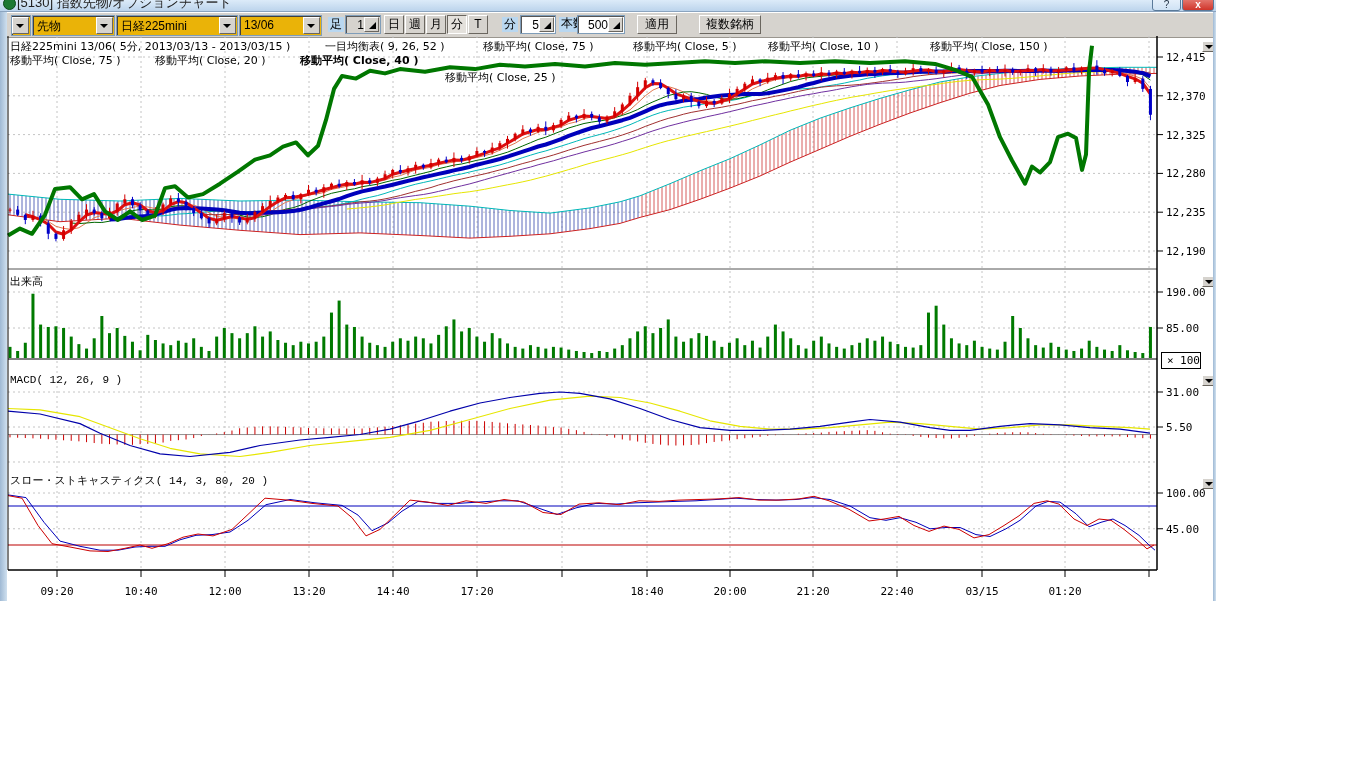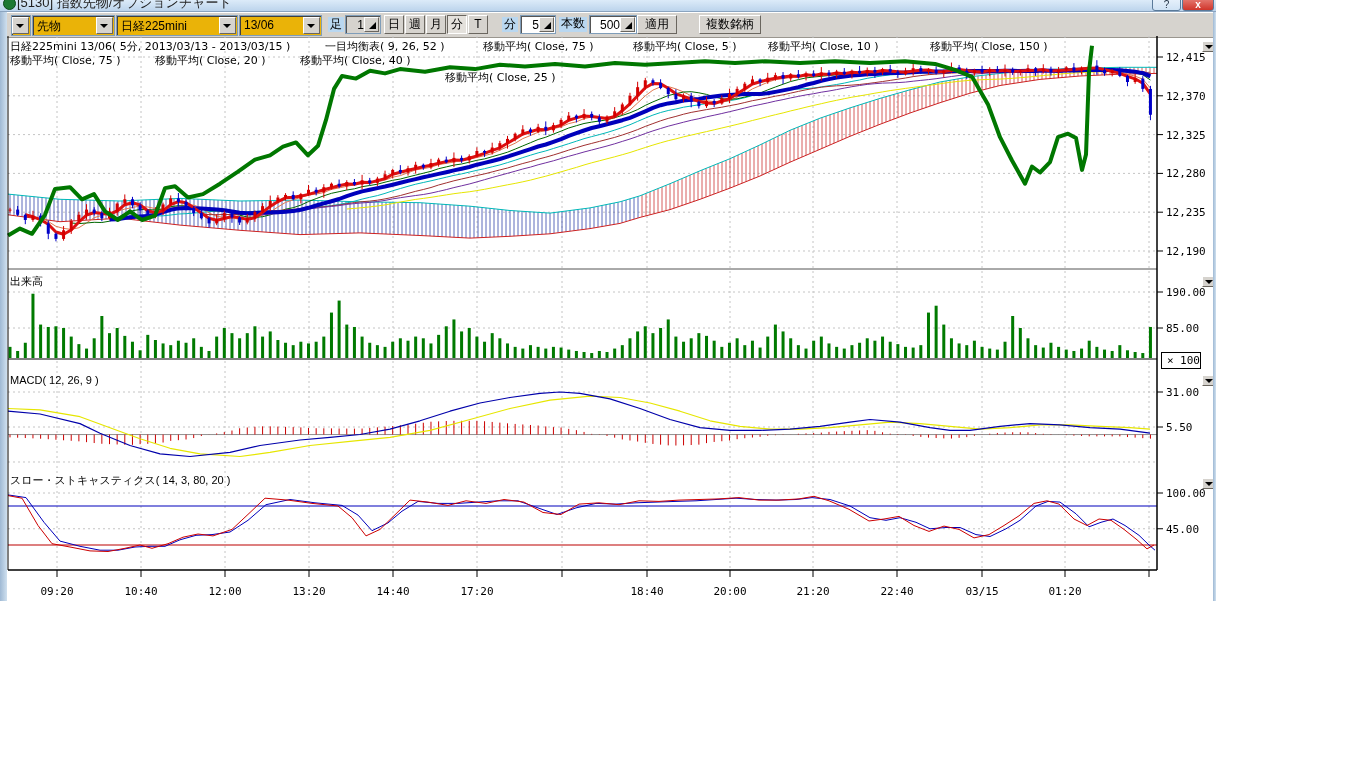--- a/index.html
+++ b/index.html
@@ -39,21 +39,21 @@
   .spin{position:absolute;top:2px;height:19px;background:#fff;border:1px solid #7f9db9;
     box-shadow:inset 1px 1px 0 #555;box-sizing:border-box;}
   .spin.dis{background:#d6d3ce;}
   .spin .sv{position:absolute;right:16px;top:2px;font-size:12px;}
   .spin .sbtn{position:absolute;right:1px;top:1px;bottom:1px;width:13px;background:#d6d3ce;
     border:1px solid;border-color:#fff #6a665f #6a665f #fff;}
   .spin .sbtn i{position:absolute;right:2px;bottom:2px;width:0;height:0;display:block;
     border-left:7px solid transparent;border-bottom:7px solid #000;}
   
   .legend-item{position:absolute;font-size:11px;color:#000;white-space:nowrap;font-family:"DejaVu Sans","Liberation Sans",sans-serif;}
-  .pane-label{position:absolute;font-size:11px;color:#000;font-family:Liberation Sans, sans-serif;}
+  .pane-label{position:absolute;font-size:11px;color:#000;font-family:Liberation Mono, monospace;}
   #vol-mult{position:absolute;left:1161px;top:352px;width:38px;height:15px;border:1px solid #000;
     background:#fff;font-size:11px;text-align:right;line-height:15px;font-family:"DejaVu Sans Mono",monospace;}
   .pane-dd{position:absolute;left:1202px;width:13px;height:11px;background:#d6d3ce;
     border:1px solid;border-color:#fff #6a665f #6a665f #fff;box-sizing:border-box;}
   .pane-dd i{position:absolute;left:2px;top:3px;width:0;height:0;display:block;
     border-left:4px solid transparent;border-right:4px solid transparent;border-top:4px solid #000;}
   svg text{font-family:"DejaVu Sans Mono","Liberation Mono",monospace;font-size:11px;fill:#000;}
 </style>
 </head>
 <body>
@@ -108,21 +108,21 @@
       <div class="tbtn" style="left:461px;width:20px;">T</div>
 
       <span class="tlabel" style="left:495px;">分</span>
       <div class="spin" style="left:513px;width:36px;">
         <span class="sv">5</span>
         <span class="sbtn">
             <i></i>
           </span>
       </div>
       <span class="tlabel" style="left:552px;font-family:Liberation Mono, monospace;">本数</span>
-      <div class="spin" style="left:582px;width:44px;padding-left:46px;">
+      <div class="spin" style="left:570px;width:44px;padding-left:46px;">
         <span class="sv">500</span>
         <span class="sbtn">
             <i></i>
           </span>
       </div>
       <div class="tbtn" style="left:630px;width:40px;">適用</div>
       <div class="tbtn" style="left:692px;width:62px;">複数銘柄</div>
     </div>
 
     <svg id="chart" viewBox="0 0 1216 601" width="1216" height="601" style="position:absolute;left:0;top:0;">
@@ -1116,21 +1116,21 @@
       </svg>
 
     <span class="legend-item" style="top: 39px; left: 10px;">日経225mini 13/06( 5分, 2013/03/13 - 2013/03/15 )</span>
     <span class="legend-item" style="top: 39px; left: 325px;">一目均衡表( 9, 26, 52 )</span>
     <span class="legend-item" style="top: 39px; left: 483px;">移動平均( Close, 75 )</span>
     <span class="legend-item" style="top: 39px; left: 633px;">移動平均( Close, 5 )</span>
     <span class="legend-item" style="top: 39px; left: 760px; margin-left: 8px;">移動平均( Close, 10 )</span>
     <span class="legend-item" style="top: 39px; left: 930px;">移動平均( Close, 150 )</span>
     <span class="legend-item" style="top: 53px; left: 10px;">移動平均( Close, 75 )</span>
     <span class="legend-item" style="top: 53px; left: 155px;">移動平均( Close, 20 )</span>
-    <span class="legend-item" style="top: 53px; left: 300px;">移動平均( Close, 40 )</span>
+    <span class="legend-item" style="top: 53px; left: 300px; font-weight: bold;">移動平均( Close, 40 )</span>
     <span class="legend-item" style="top: 70px; left: 445px;">移動平均( Close, 25 )</span>
 
     <span class="pane-label" style="left:10px;top:274px;">出来高</span>
     <span class="pane-label" style="left:10px;top:374px;">MACD( 12, 26, 9 )</span>
     <span class="pane-label" style="left:10px;top:473px;">スロー・ストキャスティクス( 14, 3, 80, 20 )</span>
     <span id="vol-mult">× 100</span>
 
     <div class="pane-dd" style="top:41px;">
         <i></i>
       </div>

